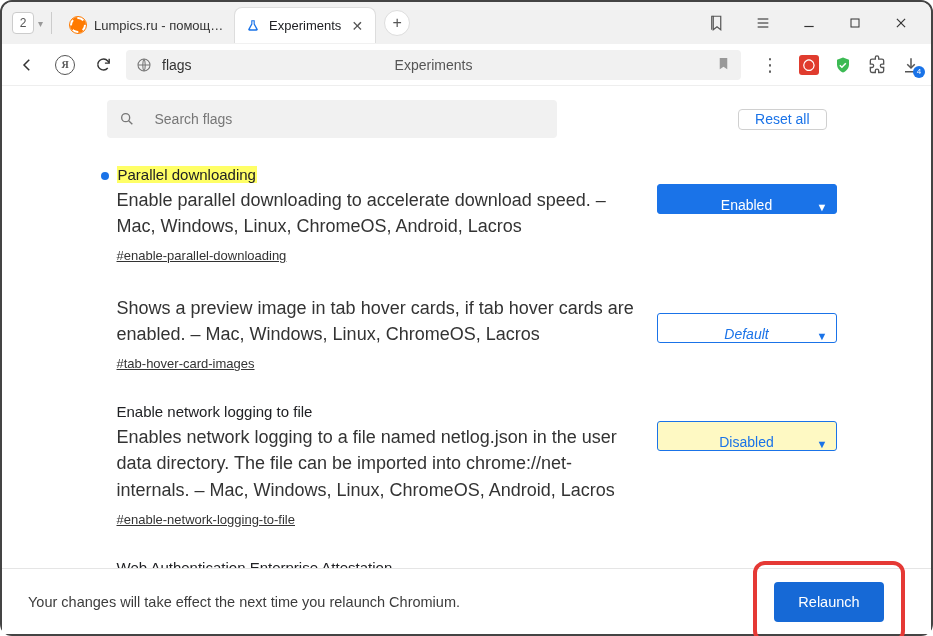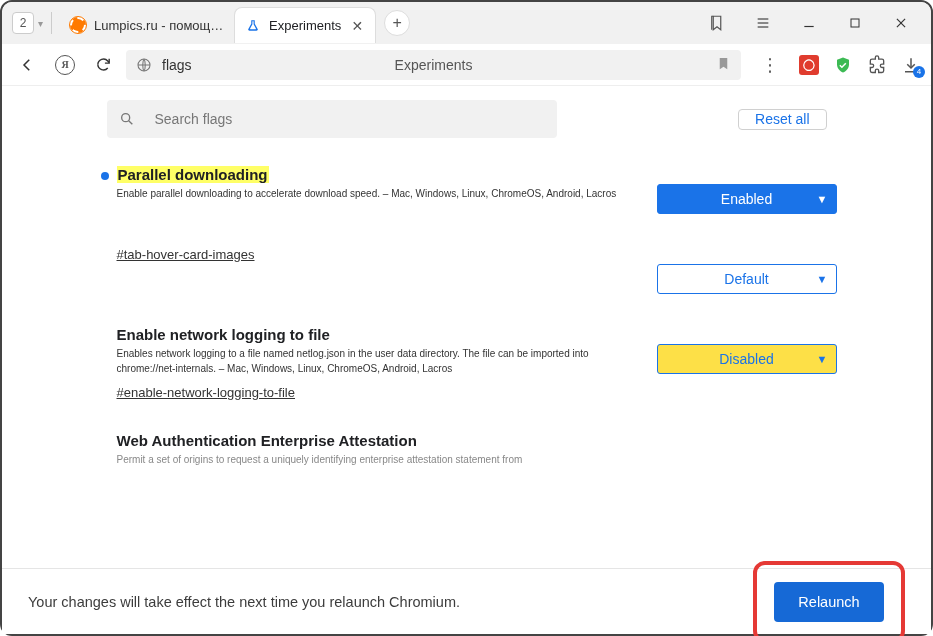--- a/index.html
+++ b/index.html
@@ -43,31 +43,31 @@
   .content::-webkit-scrollbar-track { background: #f1f1f1; }
   .content::-webkit-scrollbar-thumb { background: #c1c1c1; border: 3px solid #f1f1f1; border-radius: 8px; }
 
   .searchrow { display: flex; align-items: center; padding: 14px 0; gap: 12px; margin: 0 auto; width: 720px; }
   .searchbox { flex: 0 0 450px; height: 38px; background: #f1f1f1; border-radius: 4px; display: flex; align-items: center; padding: 0 12px; gap: 20px; color: #777; }
   .reset-btn { margin-left: auto; height: 21px; padding: 0 16px; border: 1px solid #d0d0d0; border-radius: 4px; background: #fff; color: #1a73e8; font-size: 14px; display: flex; align-items: center; }
 
   .flags { width: 740px; margin: 0 auto; padding-left: 20px; padding-right: 0; padding-bottom: 40px; }
   .flag-item { display: flex; padding: 14px 0 18px; gap: 20px; align-items: flex-start; }
   .flag-text { flex: 1; min-width: 0; }
-  .flag-title { font-size: 15px; font-weight: 700; margin-bottom: 4px; position: relative; }
+  .flag-title { font-size: 15px; font-weight: 400; margin-bottom: 4px; position: relative; }
   .flag-title.changed::before { content: ""; position: absolute; left: -16px; top: 6px; width: 8px; height: 8px; border-radius: 50%; background: #1a73e8; }
   .flag-title .hl { background: #ffff66; padding: 0 1px; }
-  .flag-desc { font-size: 10px; color: #333; line-height: 1.45; margin-bottom: 8px; }
+  .flag-desc { font-size: 18px; color: #333; line-height: 1.45; margin-bottom: 8px; }
   .flag-anchor { font-size: 13px; color: #333; text-decoration: underline; }
   .flag-control { width: 180px; padding-top: 18px; }
-  .dd { width: 100%; height: 30px; border: 1px solid #1a73e8; border-radius: 3px; display: flex; align-items: center; justify-content: center; position: relative; font-size: 14px; }
+  .dd { width: 100%; height: 30px; border: 1px solid #1a73e8; border-radius: 3px; display: flex; align-items: flex-end; justify-content: center; position: relative; font-size: 14px; }
   .dd .caret { position: absolute; right: 8px; font-size: 11px; }
   .dd.enabled { background: #1a73e8; color: #fff; }
-  .dd.default { background: #fff; color: #1a73e8; }
-  .dd.disabled { background: #fde047; color: #1a73e8; }
+  .dd.default { background: #fff; color: #1a73e8; font-style: italic; }
+  .dd.disabled { background: #fef9c3; color: #1a73e8; }
 
   .footer { height: 66px; border-top: 1px solid #e5e5e5; background: #fff; display: flex; align-items: center; padding: 0 26px; gap: 36px; }
   .footer-text { font-size: 14.5px; color: #3c3c3c; }
   .relaunch-wrap { margin-left: auto; border: 4px solid #e53935; border-radius: 12px; padding: 17px; }
   .relaunch-btn { background: #1669d6; color: #fff; border: none; border-radius: 4px; height: 40px; width: 110px; font-size: 14.5px; display: flex; align-items: center; justify-content: center; }
 </style>
 </head>
 <body>
 <div class="window">
 
@@ -201,31 +201,33 @@
         </div>
         <div class="reset-btn">Reset all</div>
       </div>
 
       <div class="flags">
 
         <div class="flag-item">
           <div class="flag-text">
             <div class="flag-title changed"><span class="hl">Parallel downloading</span></div>
             <div class="flag-desc">Enable parallel downloading to accelerate download speed. – Mac, Windows, Linux, ChromeOS, Android, Lacros</div>
+            <a class="flag-anchor" href="#">#enable-parallel-downloading</a>
           </div>
           <div class="flag-control">
             <div class="dd enabled">
               <span>Enabled</span>
               <span class="caret">▼</span>
             </div>
           </div>
         </div>
 
         <div class="flag-item">
           <div class="flag-text">
+            <div class="flag-desc">Shows a preview image in tab hover cards, if tab hover cards are enabled. – Mac, Windows, Linux, ChromeOS, Lacros</div>
             <a class="flag-anchor" href="#">#tab-hover-card-images</a>
           </div>
           <div class="flag-control">
             <div class="dd default">
               <span>Default</span>
               <span class="caret">▼</span>
             </div>
           </div>
         </div>
 

